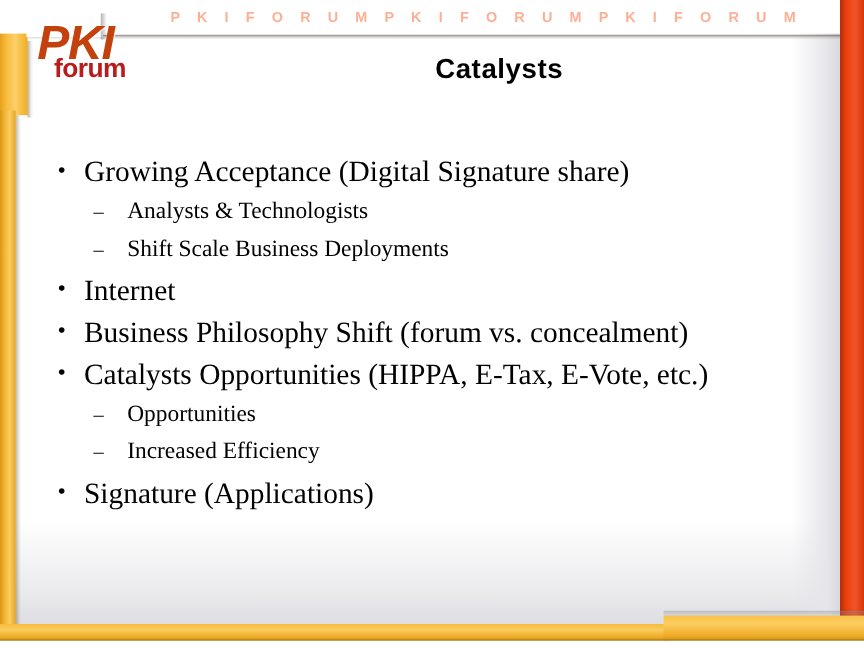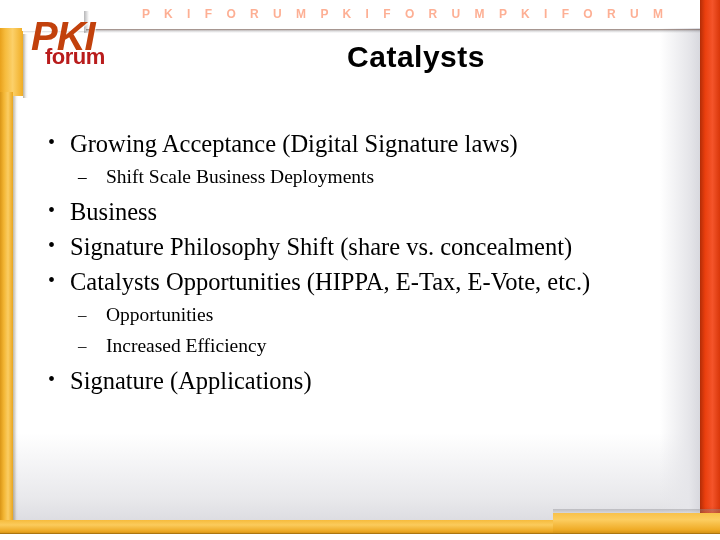--- a/index.html
+++ b/index.html
@@ -231,21 +231,21 @@
 
   
   #title {
     position: absolute;
     left: 186px;
     top: 40px;
     width: 460px;
     text-align: center;
     font-family: "Liberation Sans", sans-serif;
     font-weight: bold;
-    font-size: 30px;
+    font-size: 23px;
     line-height: 34px;
     letter-spacing: .5px;
     color: #000000;
   }
 
   
   #body {
     position: absolute;
     left: 44px;
     top: 126px;
@@ -312,26 +312,26 @@
   <div id="notch-sh"></div>
 
   <div id="logo">
     <div class="logo-pki">PKI</div>
     <div class="logo-forum">forum</div>
   </div>
 
   <div id="title">Catalysts</div>
 
   <div id="body">
-      <div class="l1"><span class="mk">•</span><span>Growing Acceptance (Digital Signature laws)</span></div>
-      <div class="l2"><span class="mk">–</span></div>
+      <div class="l1"><span class="mk">•</span><span>Growing Acceptance (Digital Signature share)</span></div>
+      <div class="l2"><span class="mk">–</span><span>Analysts &amp; Technologists</span></div>
       <div class="l2"><span class="mk">–</span><span>Shift Scale Business Deployments</span></div>
       <div class="sp2"></div>
-      <div class="l1"><span class="mk">•</span><span>Business</span></div>
-      <div class="l1"><span class="mk">•</span><span>Signature Philosophy Shift (share vs. concealment)</span></div>
+      <div class="l1"><span class="mk">•</span><span>Internet</span></div>
+      <div class="l1"><span class="mk">•</span><span>Business Philosophy Shift (forum vs. concealment)</span></div>
       <div class="l1"><span class="mk">•</span><span>Catalysts Opportunities (HIPPA, E-Tax, E-Vote, etc.)</span></div>
       <div class="l2"><span class="mk">–</span><span>Opportunities</span></div>
       <div class="l2"><span class="mk">–</span><span>Increased Efficiency</span></div>
       <div class="sp2"></div>
       <div class="l1"><span class="mk">•</span><span>Signature (Applications)</span></div>
     </div>
 
 </div>
 
 </body></html>

